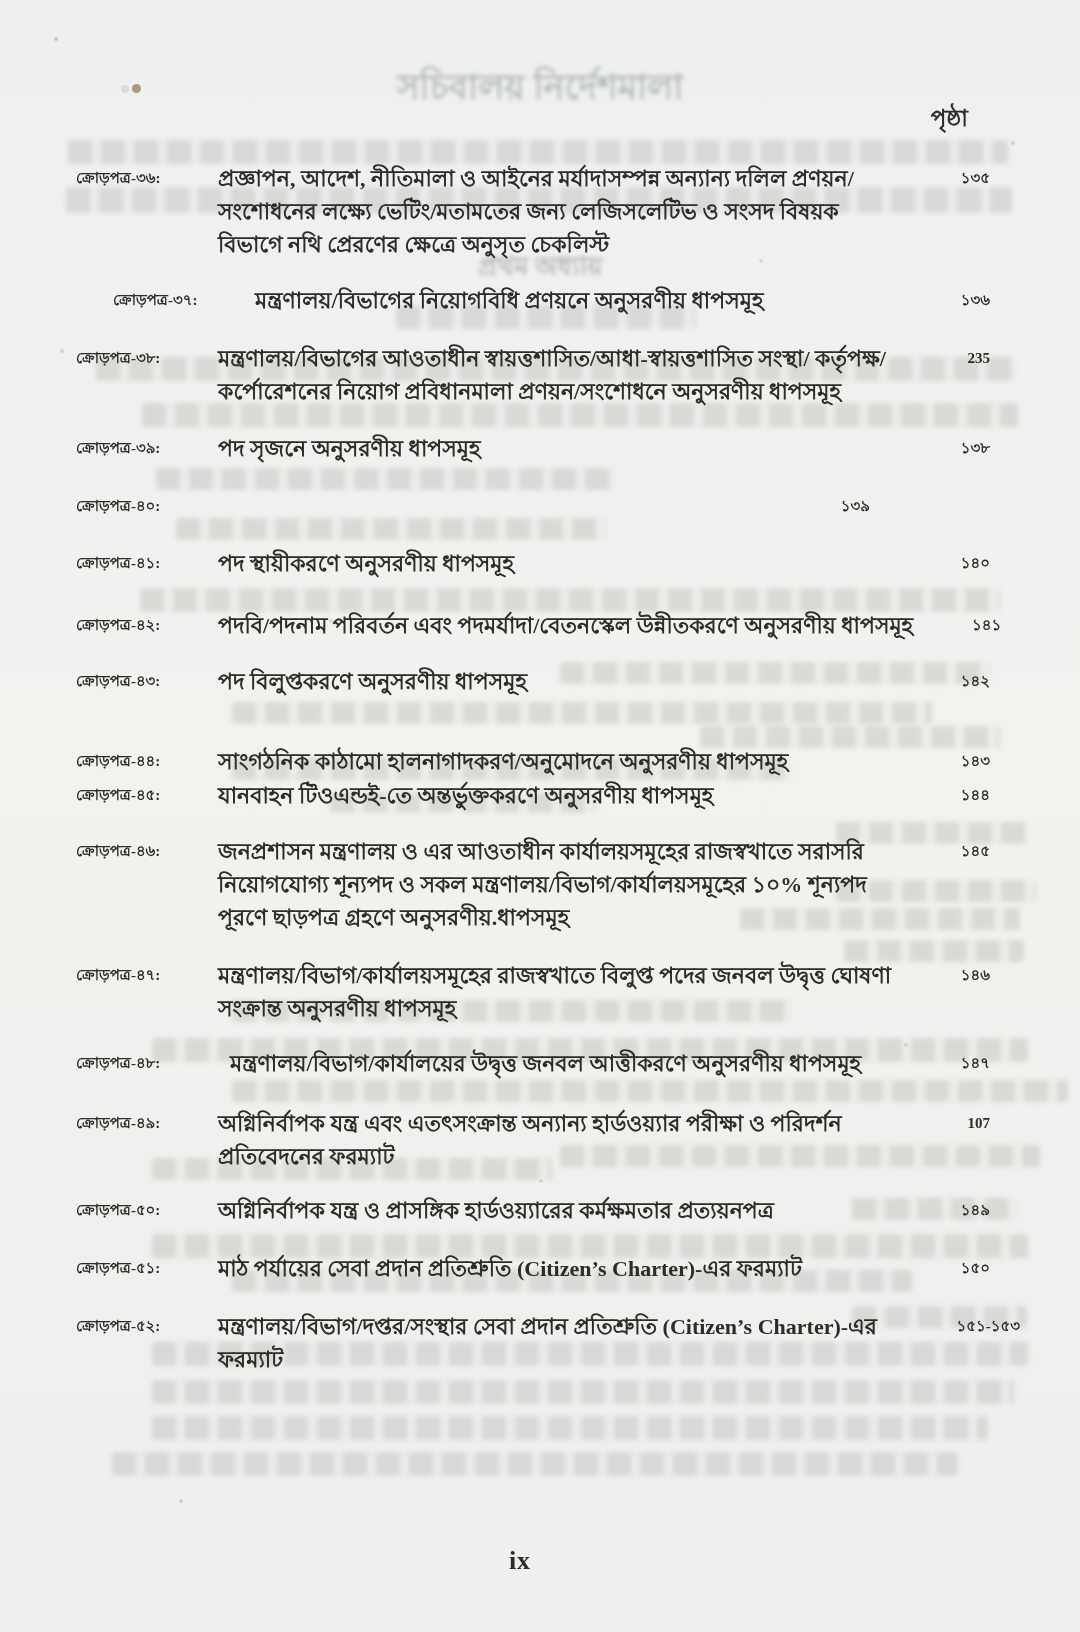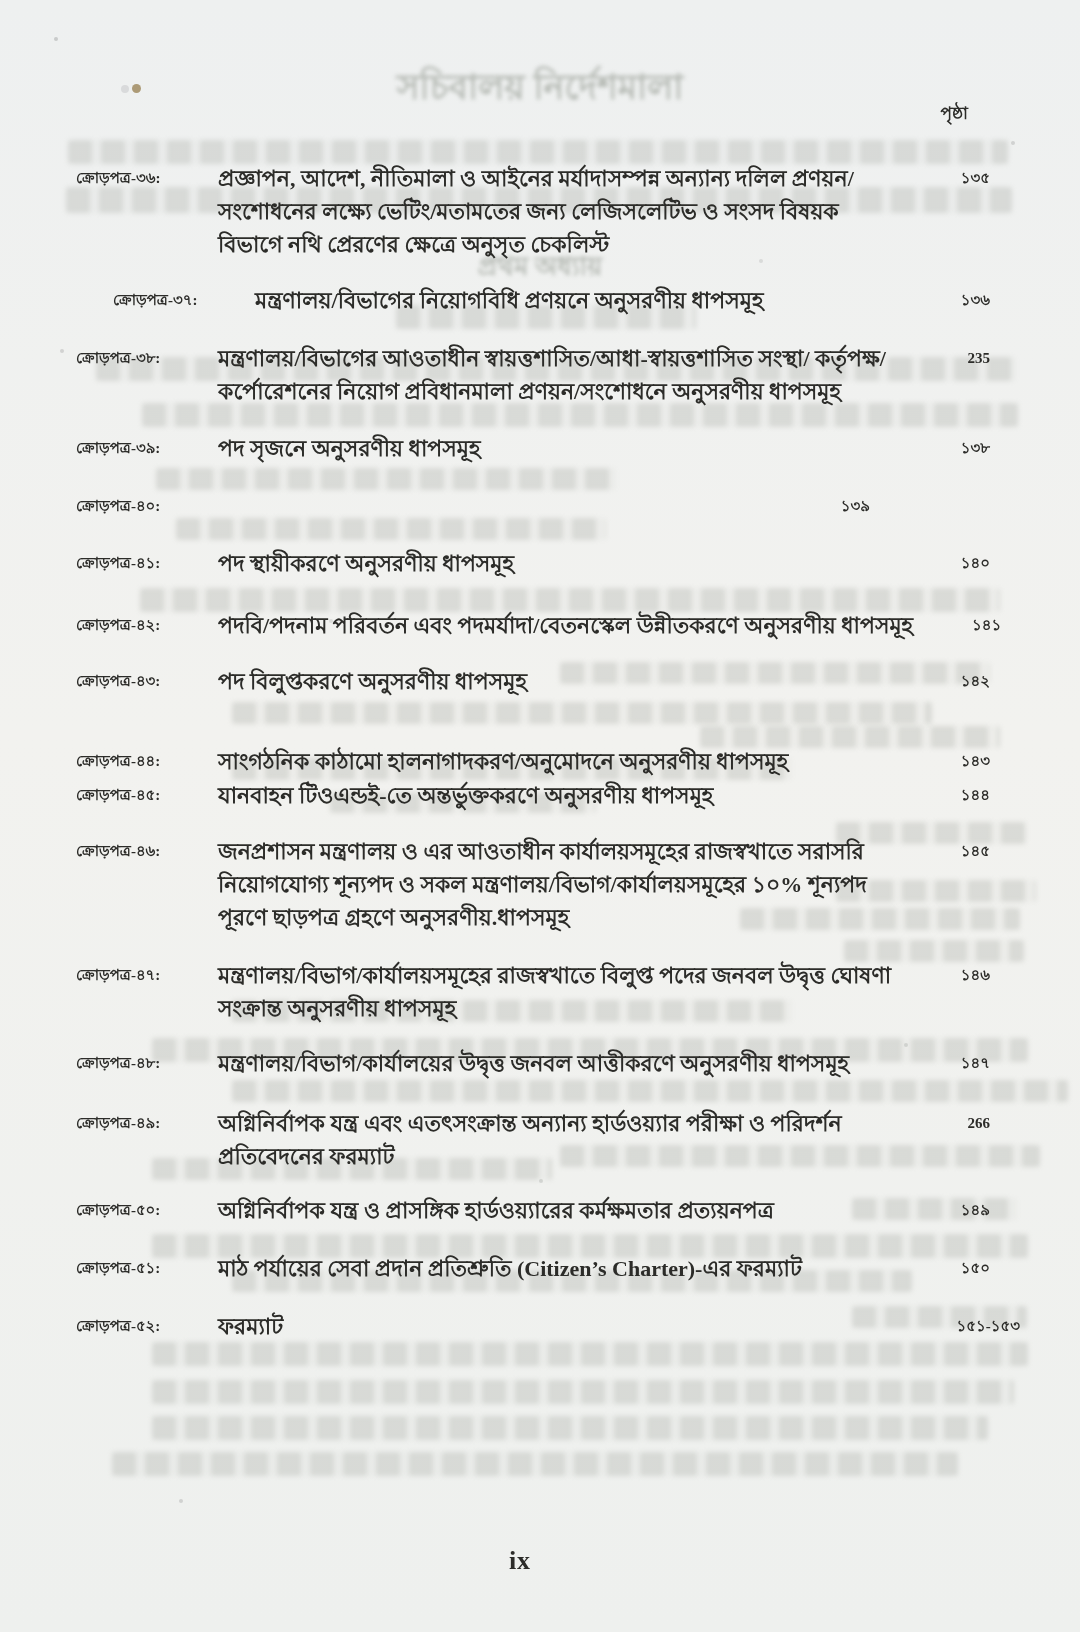--- a/index.html
+++ b/index.html
@@ -17,21 +17,21 @@
       rgba(146,150,142,.50) 0 24px, rgba(146,150,142,.10) 24px 33px);
   }
   .bleed-text{
     position:absolute;color:#a9aea7;filter:blur(2.2px);opacity:.8;
     white-space:nowrap;font-weight:700;
   }
   #bleed-title{top:60px;left:0;width:100%;text-align:center;font-size:35px;}
   #bleed-chapter{top:246px;left:0;width:100%;text-align:center;font-size:26px;}
   
   #content-layer{position:absolute;inset:0;z-index:2;}
-  .col-header{position:absolute;top:100px;right:112px;font-size:17px;font-weight:600;}
+  .col-header{position:absolute;top:100px;right:112px;font-size:23px;font-weight:600;}
   .toc-entry{
     position:absolute;left:76px;right:58px;
     display:grid;grid-template-columns:142px 1fr 120px;align-items:start;
   }
   .toc-label{font-size:15px;line-height:33px;white-space:nowrap;font-weight:600;}
   .toc-lines{font-size:22px;line-height:33px;font-weight:600;}
   .toc-line{white-space:nowrap;}
   .toc-page{font-size:15px;line-height:33px;text-align:right;padding-right:32px;white-space:nowrap;font-weight:600;}
   .toc-entry:last-child .toc-page{padding-right:2px;}
   .footer-num{
@@ -175,52 +175,53 @@
           <span class="toc-page">১৪৫</span>
         </div>
         <div class="toc-entry" style="top: 959px;">
           <span class="toc-label">ক্রোড়পত্র-৪৭:</span>
           <div class="toc-lines">
             <div class="toc-line">মন্ত্রণালয়/বিভাগ/কার্যালয়সমূহের রাজস্বখাতে বিলুপ্ত পদের জনবল উদ্বৃত্ত ঘোষণা</div>
             <div class="toc-line">সংক্রান্ত অনুসরণীয় ধাপসমূহ</div>
           </div>
           <span class="toc-page">১৪৬</span>
         </div>
-        <div class="toc-entry" style="top: 1047px;">
+        <div class="toc-entry" style="top: 1047px; gap: 12px;">
           <span class="toc-label">ক্রোড়পত্র-৪৮:</span>
           <div class="toc-lines">
             <div class="toc-line">মন্ত্রণালয়/বিভাগ/কার্যালয়ের উদ্বৃত্ত জনবল আত্তীকরণে অনুসরণীয় ধাপসমূহ</div>
           </div>
           <span class="toc-page">১৪৭</span>
         </div>
         <div class="toc-entry" style="top: 1107px;">
           <span class="toc-label">ক্রোড়পত্র-৪৯:</span>
           <div class="toc-lines">
             <div class="toc-line">অগ্নিনির্বাপক যন্ত্র এবং এতৎসংক্রান্ত অন্যান্য হার্ডওয়্যার পরীক্ষা ও পরিদর্শন</div>
             <div class="toc-line">প্রতিবেদনের ফরম্যাট</div>
           </div>
-          <span class="toc-page">266</span>
+          <span class="toc-page">107</span>
         </div>
         <div class="toc-entry" style="top: 1194px;">
           <span class="toc-label">ক্রোড়পত্র-৫০:</span>
           <div class="toc-lines">
             <div class="toc-line">অগ্নিনির্বাপক যন্ত্র ও প্রাসঙ্গিক হার্ডওয়্যারের কর্মক্ষমতার প্রত্যয়নপত্র</div>
           </div>
           <span class="toc-page">১৪৯</span>
         </div>
         <div class="toc-entry" style="top: 1252px;">
           <span class="toc-label">ক্রোড়পত্র-৫১:</span>
           <div class="toc-lines">
             <div class="toc-line">মাঠ পর্যায়ের সেবা প্রদান প্রতিশ্রুতি (Citizen’s Charter)-এর ফরম্যাট</div>
           </div>
           <span class="toc-page">১৫০</span>
         </div>
         <div class="toc-entry" style="top: 1310px;">
           <span class="toc-label">ক্রোড়পত্র-৫২:</span>
           <div class="toc-lines">
+            <div class="toc-line">মন্ত্রণালয়/বিভাগ/দপ্তর/সংস্থার সেবা প্রদান প্রতিশ্রুতি (Citizen’s Charter)-এর</div>
             <div class="toc-line">ফরম্যাট</div>
           </div>
           <span class="toc-page">১৫১-১৫৩</span>
         </div>
       </div>
 
     <div class="footer-num">ix</div>
   </div>
 
   <div class="speck speck-gray"></div>

